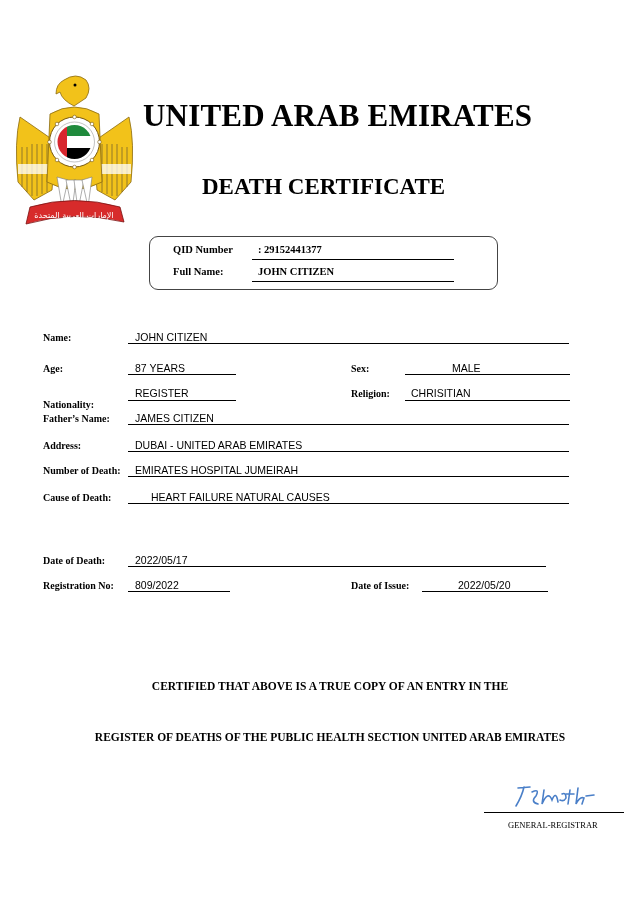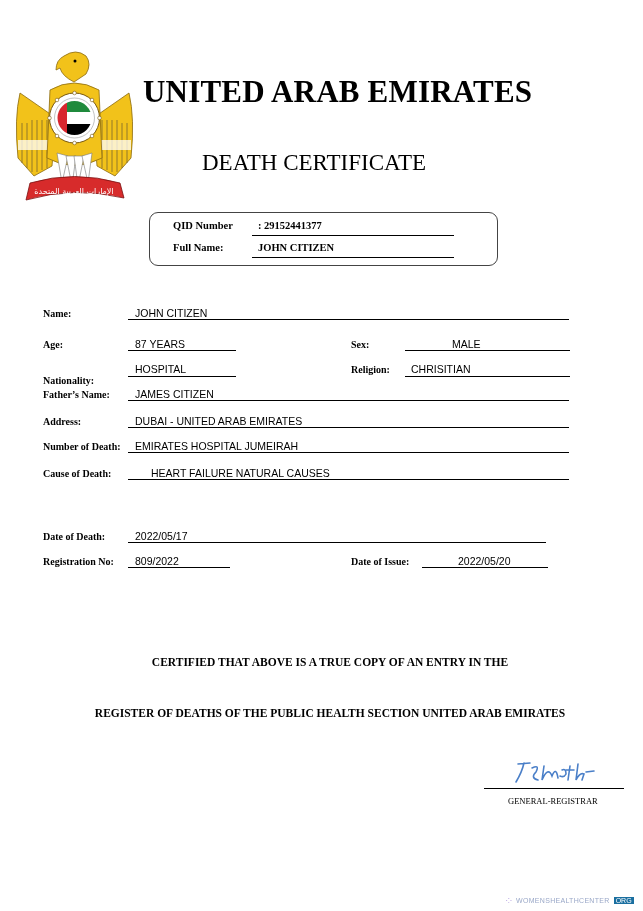--- a/index.html
+++ b/index.html
@@ -1,20 +1,20 @@
 <!DOCTYPE html>
 <html><head>
 <meta charset="utf-8">
 <style>
   html, body { margin: 0; padding: 0; background: #ffffff; }
   body { width: 643px; height: 911px; position: relative; overflow: hidden; font-family: "Liberation Serif", serif; color: #000; }
-  .abs { position: absolute; }
+  .abs { position: absolute; margin-top: 24px; }
   .emblem { left: 12px; top: 48px; width: 125px; height: 160px; }
   .title { left: 143px; top: 74px; font-size: 31px; font-weight: bold; letter-spacing: 0.2px; white-space: nowrap; }
-  .subtitle { left: 202px; top: 150px; font-size: 23px; font-weight: normal; white-space: nowrap; }
+  .subtitle { left: 202px; top: 150px; font-size: 23px; font-weight: bold; white-space: nowrap; }
   .idbox { left: 149px; top: 212px; width: 347px; height: 52px; border: 1.3px solid #444; border-radius: 9px; }
   .idlabel { font-size: 10.5px; font-weight: bold; white-space: nowrap; }
   .idval { font-size: 10.5px; font-weight: bold; white-space: nowrap; }
   .idline { height: 0; border-top: 1.2px solid #000; }
   .lbl { font-size: 10px; font-weight: bold; white-space: nowrap; }
   .val { font-family: "Liberation Sans", sans-serif; font-size: 10.5px; white-space: nowrap; }
   .uline { height: 0; border-top: 1.2px solid #000; }
   .cert { font-size: 11.5px; font-weight: bold; white-space: nowrap; text-align: center; left: 0; width: 660px; }
   .reg-label { font-size: 8.5px; white-space: nowrap; }
   .wm { font-family: "Liberation Sans", sans-serif; font-size: 7px; color: #9aa8c8; letter-spacing: 0.3px; white-space: nowrap; }
@@ -101,21 +101,21 @@
 <div class="abs uline" style="left:128px; top:319px; width:441px;"></div>
 
 <div class="abs lbl" style="left:43px; top:339px;">Age:</div>
 <div class="abs val" style="left:135px; top:338px;">87 YEARS</div>
 <div class="abs uline" style="left:128px; top:350px; width:108px;"></div>
 <div class="abs lbl" style="left:351px; top:339px;">Sex:</div>
 <div class="abs val" style="left:411px; top:338px;padding-left:41px;">MALE</div>
 <div class="abs uline" style="left:405px; top:350px; width:165px;"></div>
 
 <div class="abs lbl" style="left:43px; top:375px;">Nationality:</div>
-<div class="abs val" style="left:135px; top:363px;">HOSPITAL</div>
+<div class="abs val" style="left:135px; top:363px;">REGISTER</div>
 <div class="abs uline" style="left:128px; top:376px; width:108px;"></div>
 <div class="abs lbl" style="left:351px; top:364px;">Religion:</div>
 <div class="abs val" style="left:411px; top:363px;">CHRISITIAN</div>
 <div class="abs uline" style="left:405px; top:376px; width:165px;"></div>
 
 <div class="abs lbl" style="left:43px; top:389px;">Father’s Name:</div>
 <div class="abs val" style="left:135px; top:388px;">JAMES CITIZEN</div>
 <div class="abs uline" style="left:128px; top:400px; width:441px;"></div>
 
 <div class="abs lbl" style="left:43px; top:416px;">Address:</div>

